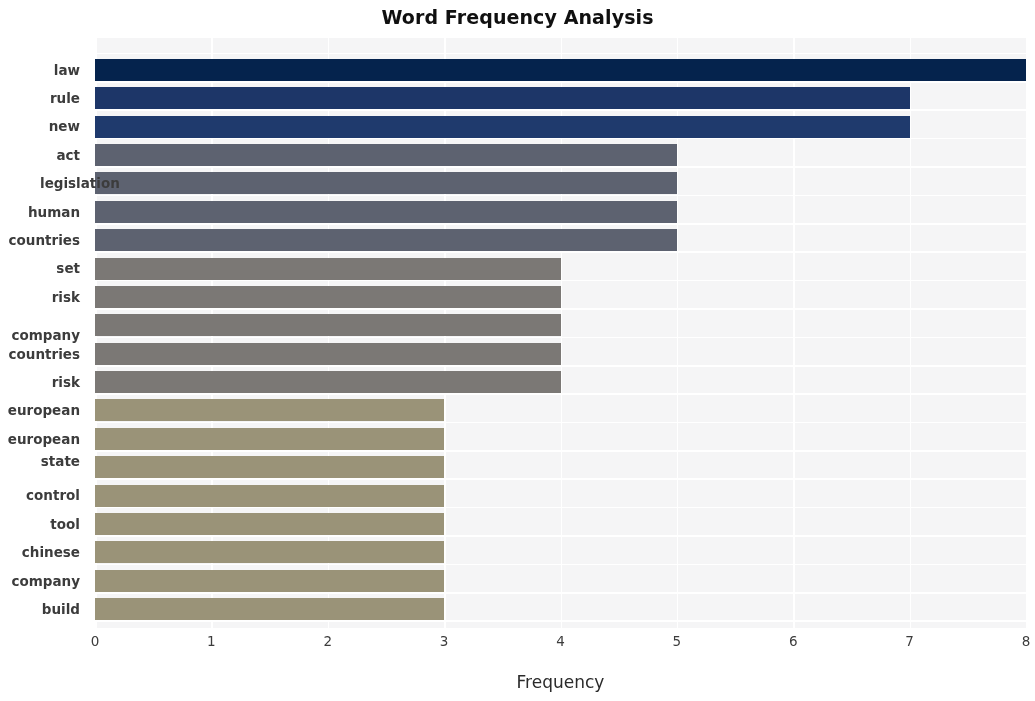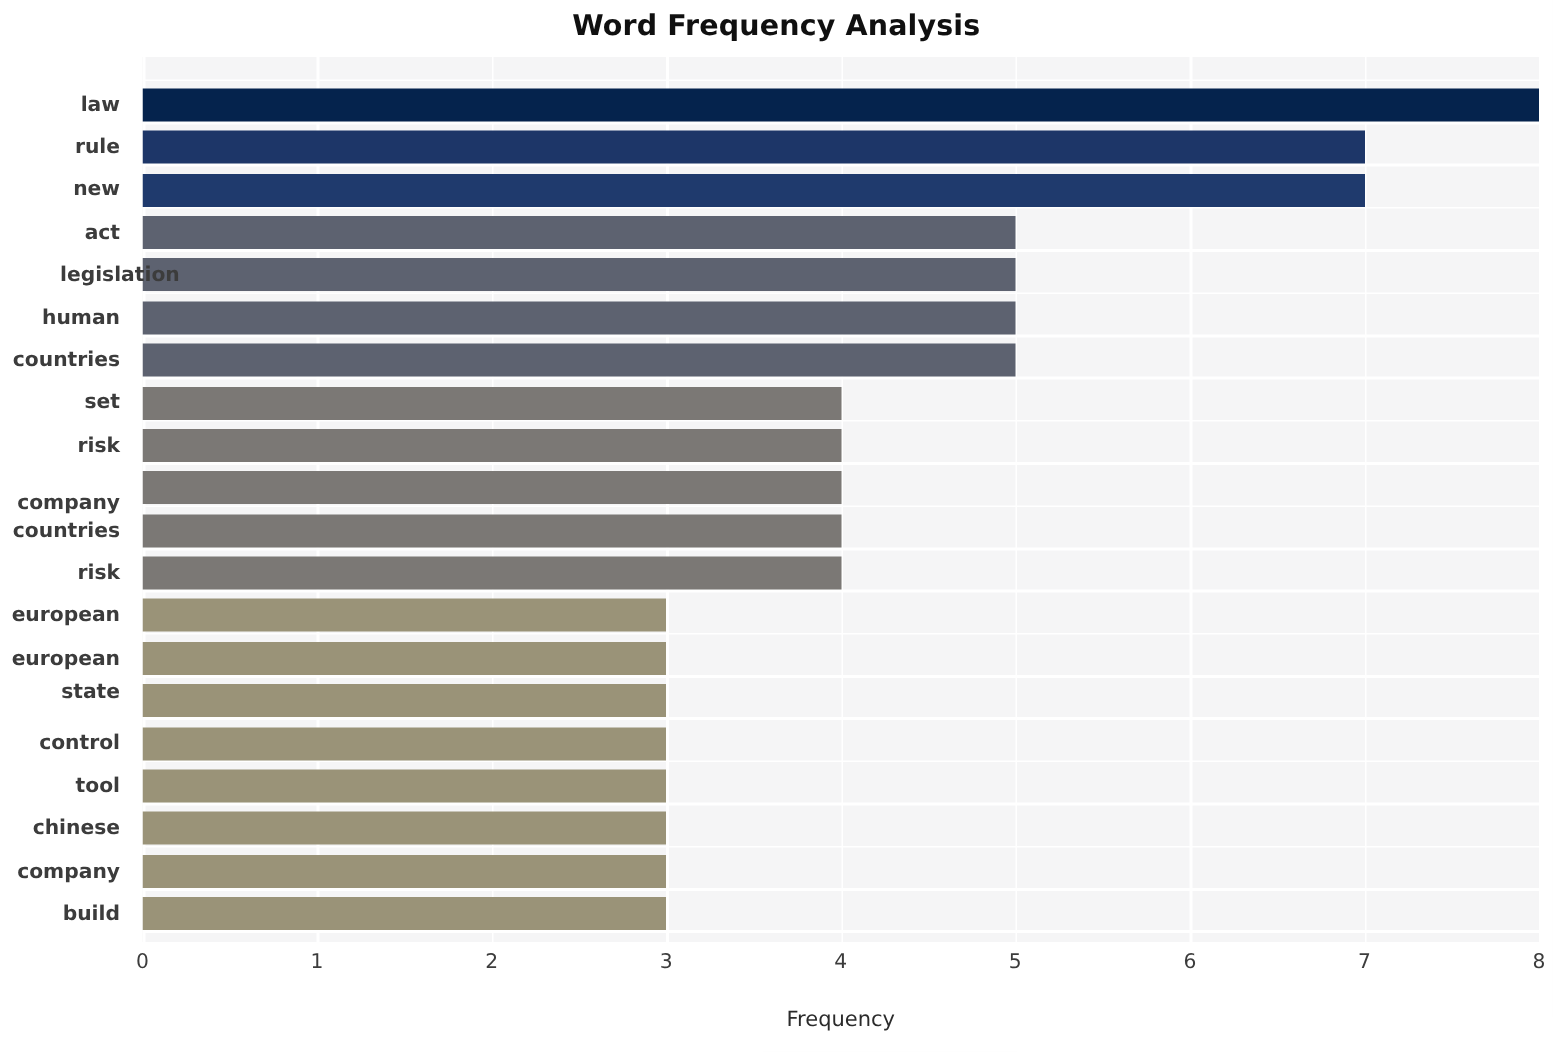--- a/index.html
+++ b/index.html
@@ -105,21 +105,21 @@
     transform: translateX(-50%);
     font-size: 13.5px;
     color: #3c3c3c;
   }
   #xaxis-label {
     position: absolute;
     left: 95px;
     top: 672px;
     width: 931px;
     text-align: center;
-    font-size: 14px;
+    font-size: 17px;
     color: #2b2b2b;
   }
 </style>
 </head>
 <body>
 
 <div id="figure">
 
   <div id="chart-title">Word Frequency Analysis</div>
 

